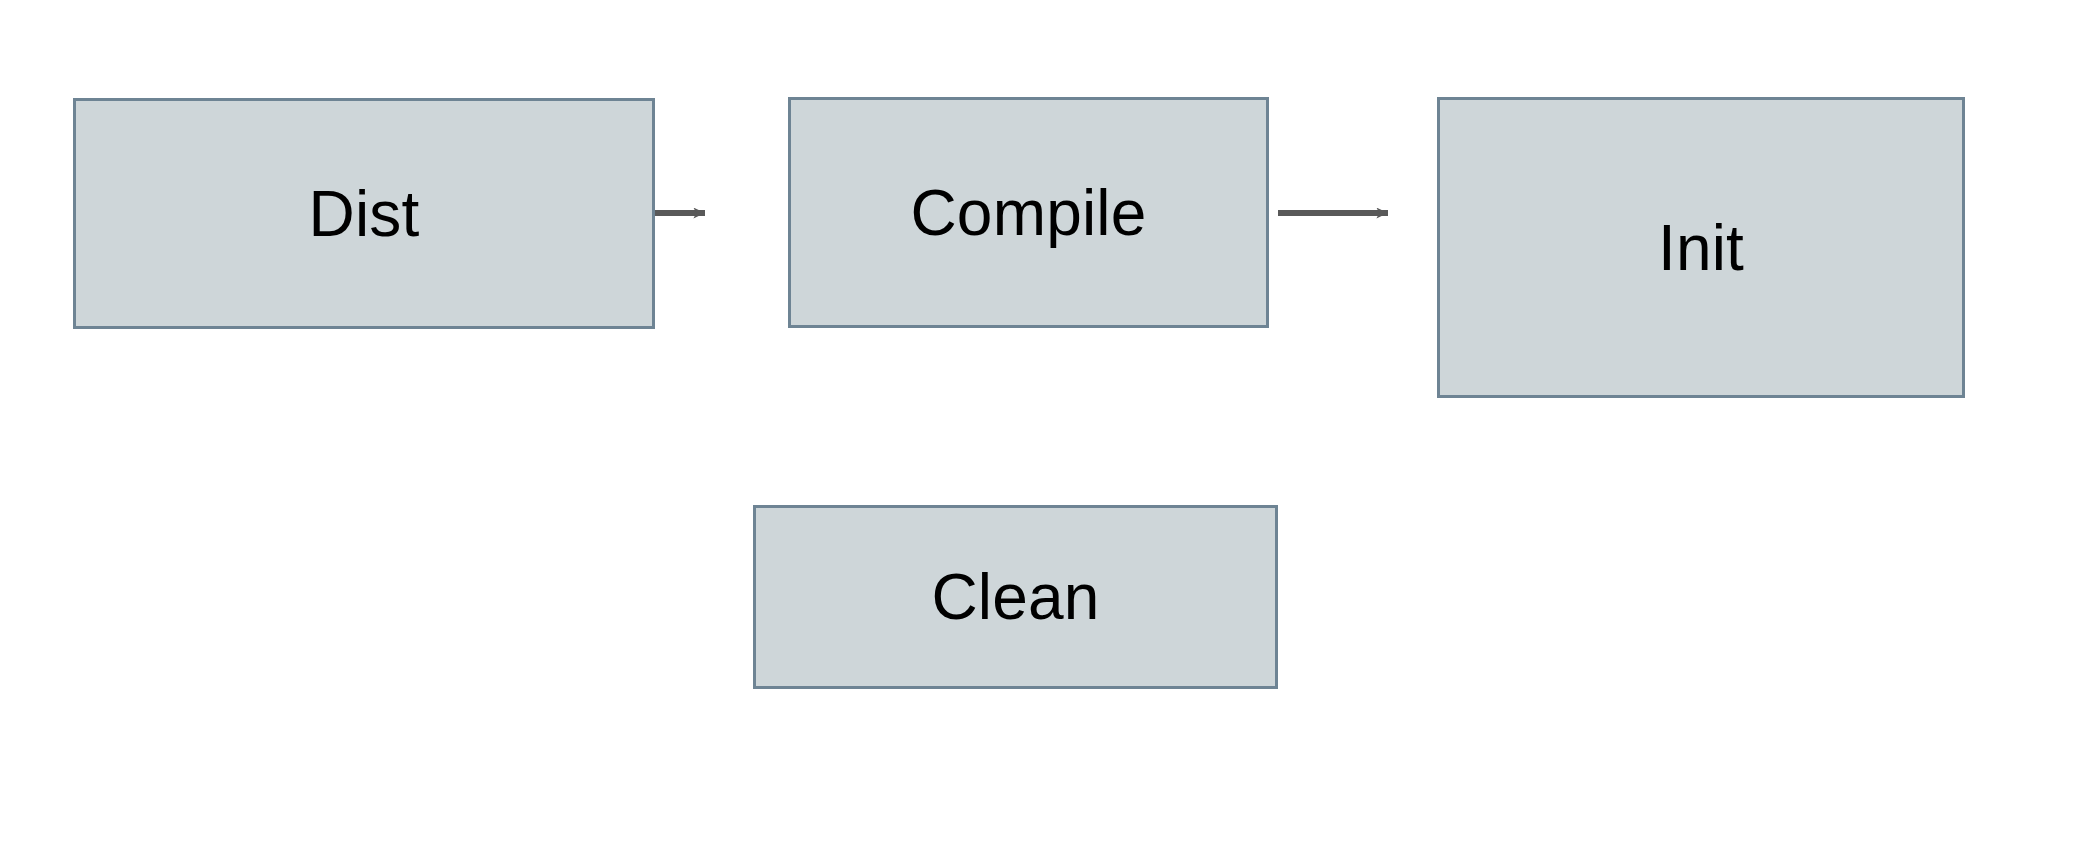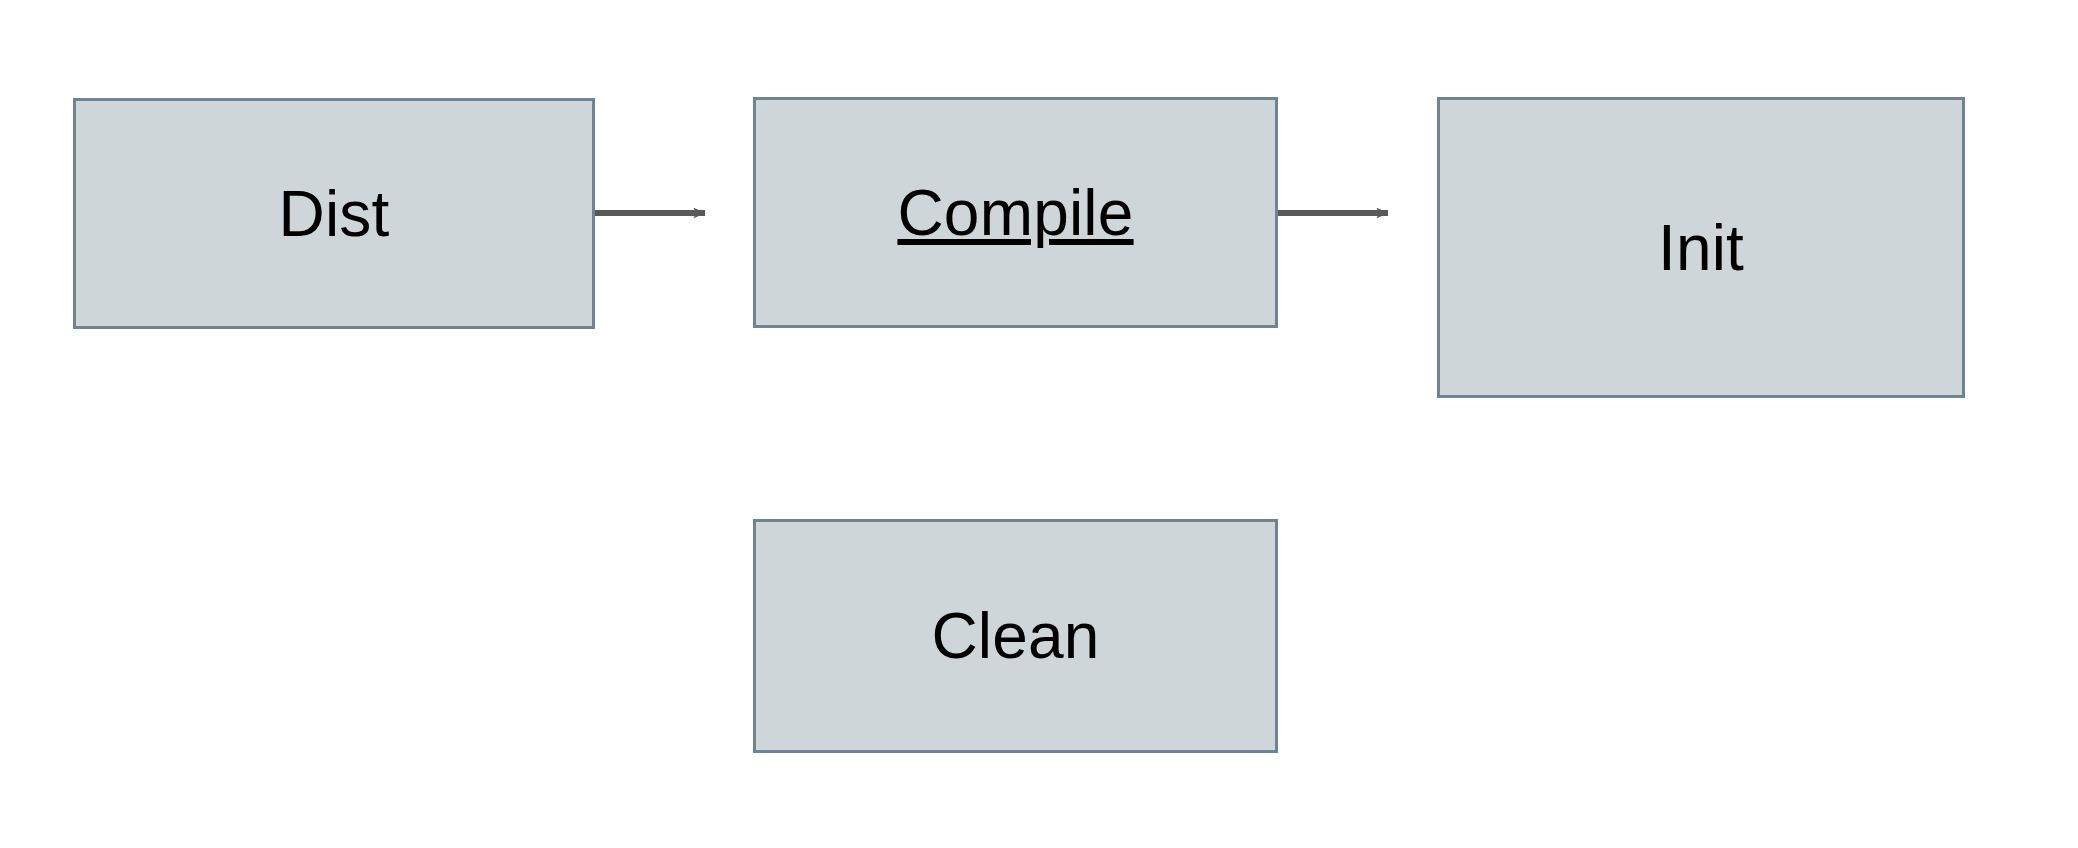--- a/index.html
+++ b/index.html
@@ -43,24 +43,24 @@
     width: 2078px;
     height: 848px;
     pointer-events: none;
   }
   .edge-layer svg {
     display: block;
     width: 2078px;
     height: 848px;
   }
   
-  #node-dist    { left: 73px;   top: 98px;  width: 522px; height: 231px; }
-  #node-compile { left: 753px;  top: 97px;  width: 525px; height: 231px; text-decoration: underline; }
+  #node-dist    { left: 73px;   top: 98px;  width: 582px; height: 231px; }
+  #node-compile { left: 788px;  top: 97px;  width: 481px; height: 231px; }
   #node-init    { left: 1437px; top: 97px;  width: 528px; height: 301px; }
-  #node-clean   { left: 753px;  top: 519px; width: 525px; height: 234px; }
+  #node-clean   { left: 753px;  top: 505px; width: 525px; height: 184px; }
 </style>
 </head>
 <body>
 
 <div id="canvas">
 
   <div class="edge-layer">
     <svg viewBox="0 0 2078 848" xmlns="http://www.w3.org/2000/svg" aria-hidden="true">
       <defs>
         <marker id="arrowhead" markerWidth="12" markerHeight="11" refX="11.6" refY="5.5" orient="auto" markerUnits="userSpaceOnUse">

